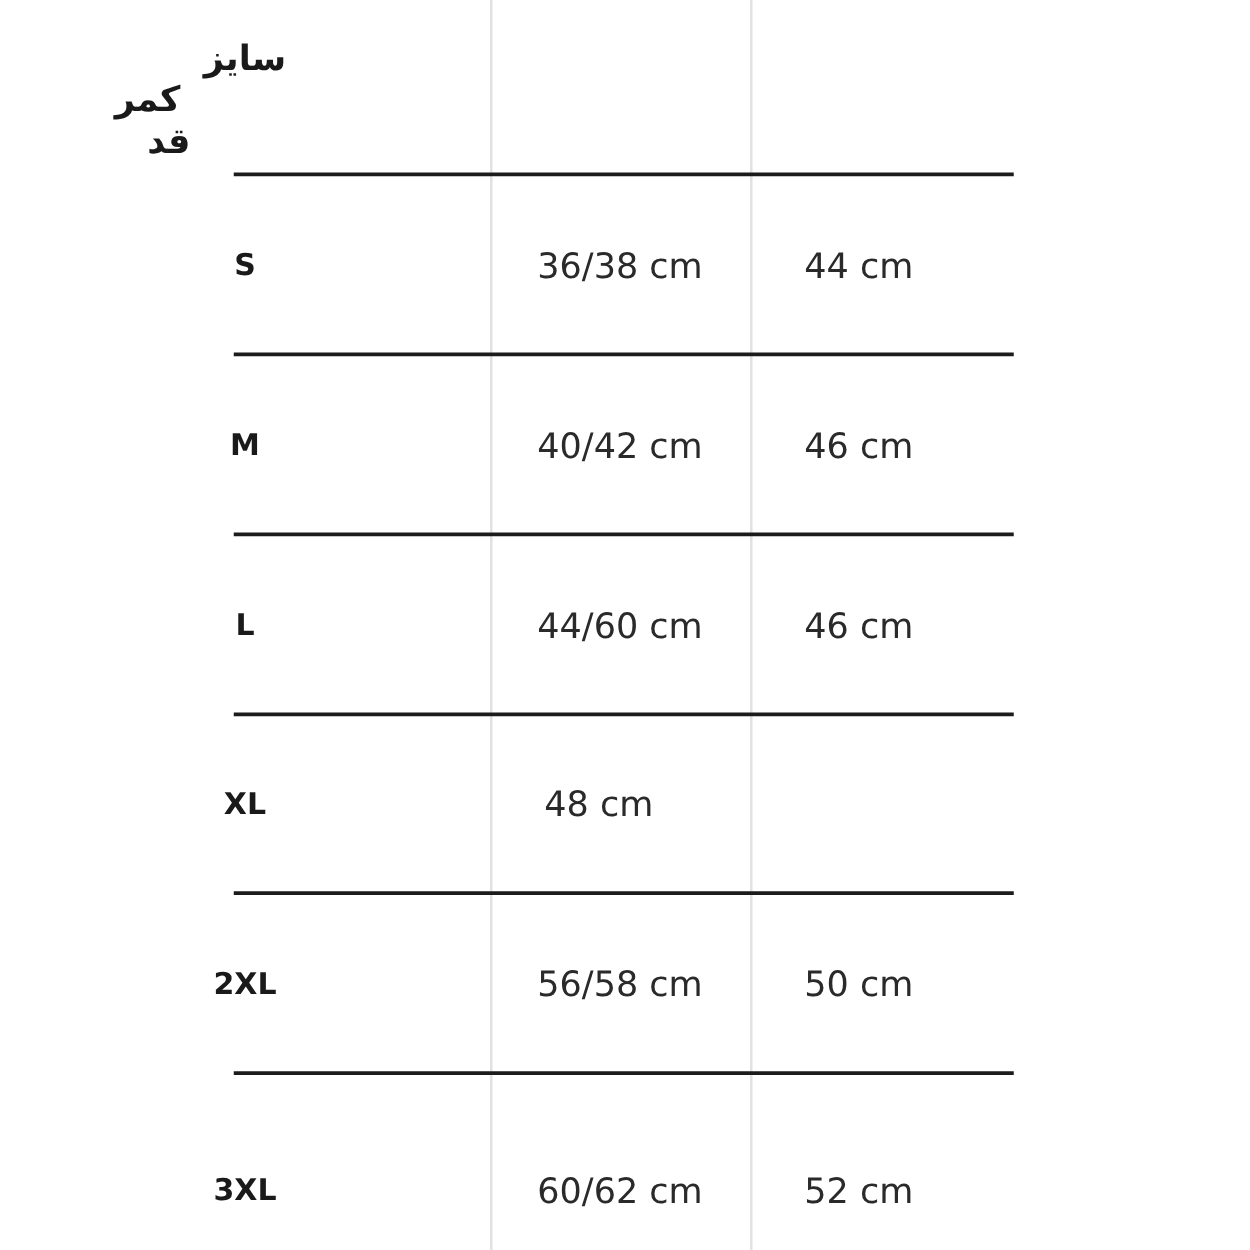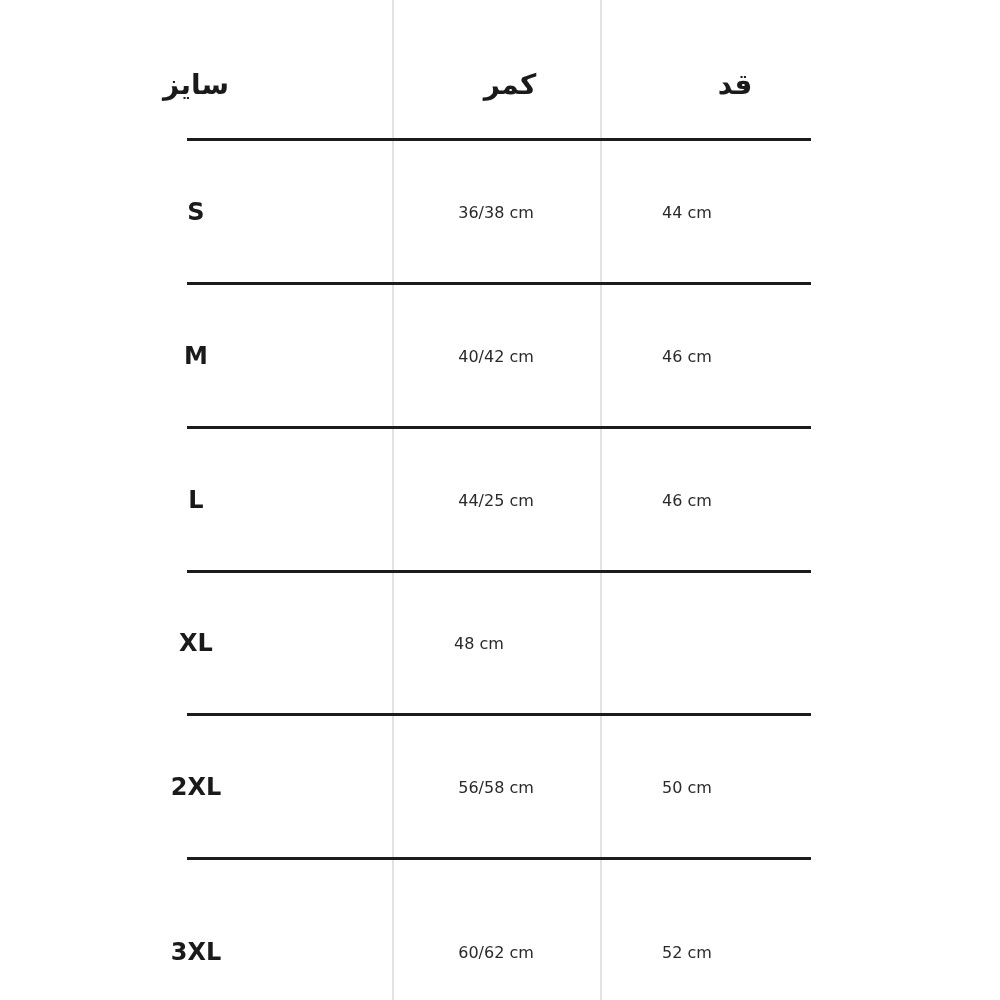--- a/index.html
+++ b/index.html
@@ -62,21 +62,21 @@
     justify-content: center;
     height: 100%;
     box-sizing: border-box;
     white-space: nowrap;
   }
   .cell.c-size   { width: 392px; }
   .cell.c-waist  { width: 208px; }
   .cell.c-length { width: 364px; }
 
   
-  .row.header { top: 46px; height: 76px; }
+  .row.header { top: 30px; height: 76px; flex-direction: column; }
   .row.header .cell {
     font-size: 28px;
     font-weight: 700;
     direction: rtl;
     letter-spacing: 0;
   }
   .row.header .cell.c-length {
     width: 388px;
     justify-content: center;
     padding-right: 118px;
@@ -87,21 +87,21 @@
   }
 
   
   .row.data { height: 110px; }
   .row.data .cell.c-size {
     font-size: 24px;
     font-weight: 700;
   }
   .row.data .cell.c-waist,
   .row.data .cell.c-length {
-    font-size: 16px;
+    font-size: 28px;
     font-weight: 400;
     color: #2a2a2a;
   }
   .row.data .cell.c-length {
     padding-right: 190px;
   }
 </style>
 </head>
 <body>
 
@@ -132,21 +132,21 @@
     </div>
 
     <div class="row data" style="top:301px">
       <div class="cell c-size">M</div>
       <div class="cell c-waist">40/42 cm</div>
       <div class="cell c-length">46 cm</div>
     </div>
 
     <div class="row data" style="top:445px">
       <div class="cell c-size">L</div>
-      <div class="cell c-waist">44/25 cm</div>
+      <div class="cell c-waist">44/60 cm</div>
       <div class="cell c-length">46 cm</div>
     </div>
 
     <div class="row data" style="top:588px">
       <div class="cell c-size">XL</div>
       <div class="cell c-length">48 cm</div>
     </div>
 
     <div class="row data" style="top:732px">
       <div class="cell c-size">2XL</div>

